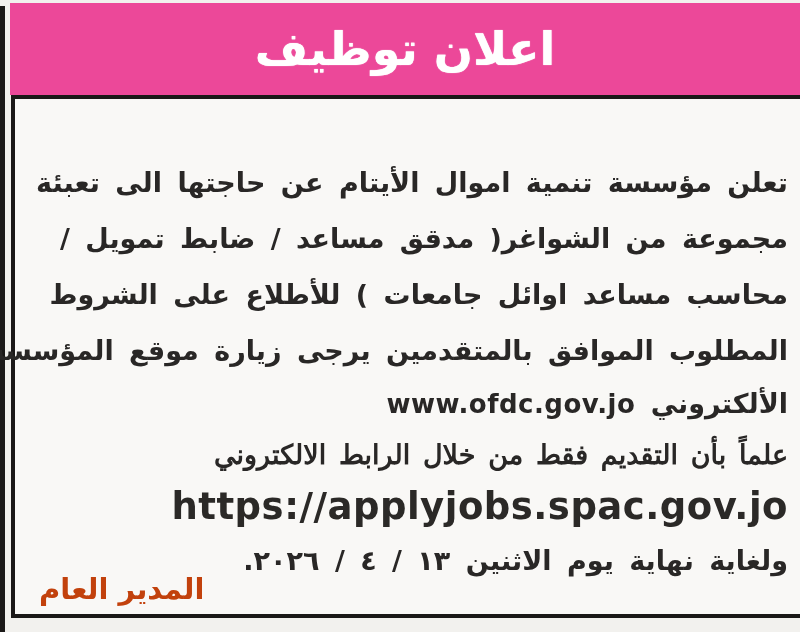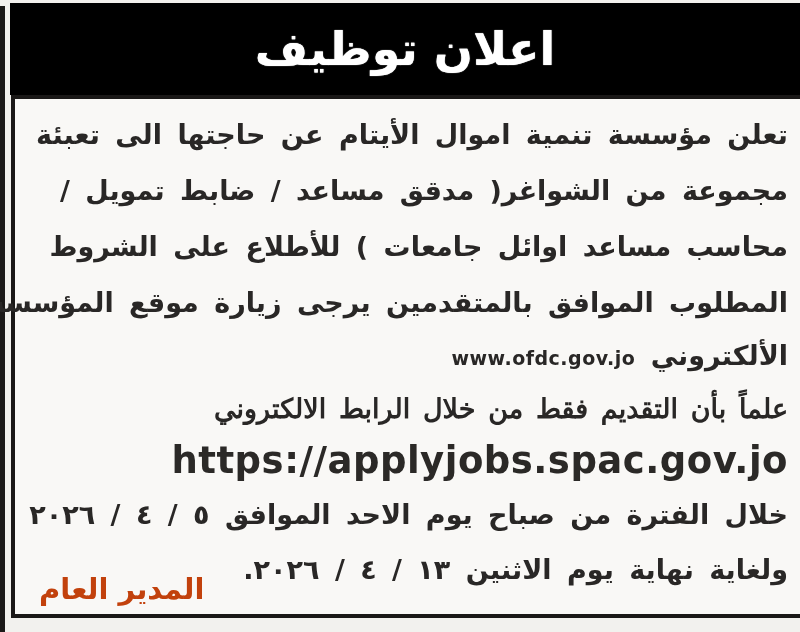--- a/index.html
+++ b/index.html
@@ -8,45 +8,45 @@
     background:#f2f1ee;
     font-family:"DejaVu Sans", sans-serif;
     position:relative; overflow:hidden;
   }
   .col-rule {
     position:absolute; left:0; top:6px; width:5px; height:626px;
     background:#1b1918;
   }
   .header-bar {
     position:absolute; left:10px; top:3px; width:790px; height:92px;
-    background:#000000;
+    background:#ec4899;
     display:flex; align-items:center; justify-content:center;
   }
   .header-title {
     color:#ffffff; font-size:46px; font-weight:bold;
     direction:rtl; letter-spacing:1px;
     text-shadow:0 0 1px #fff;
   }
   .ad-frame {
     position:absolute; left:11px; top:95px; width:789px; height:523px;
     box-sizing:border-box;
     border:4px solid #1a1817; border-right:none;
     background:#f9f8f6;
   }
   .ad-content {
     direction:rtl; text-align:right;
     padding:8px 12px 0 16px;
-    color:#292726; font-weight:bold;
+    color:#292726; font-weight:bold;margin-top:48px;
   }
   .ln {
     font-size:27px; line-height:56px;
     word-spacing:6px; white-space:nowrap;
   }
   .site-line { line-height:50px; }
-  .latin-url { font-size:19px; letter-spacing:0.5px; }
+  .latin-url { font-size:26px; letter-spacing:0.5px; }
   .notice-line { line-height:52px;font-family:Liberation Serif, serif; }
   .apply-line {
     direction:ltr; text-align:right;
     font-size:37px; line-height:52px;
     white-space:nowrap; letter-spacing:0.5px;
     color:#2b2927;
   }
   .period-line { line-height:55px; }
   .signature {
     position:absolute; left:24px; bottom:8px;
@@ -68,17 +68,16 @@
     <div class="ln">تعلن مؤسسة تنمية اموال الأيتام عن حاجتها الى تعبئة</div>
     <div class="ln">مجموعة من الشواغر( مدقق مساعد / ضابط تمويل /</div>
     <div class="ln">محاسب مساعد اوائل جامعات ) للأطلاع على الشروط</div>
     <div class="ln">المطلوب الموافق بالمتقدمين يرجى زيارة موقع المؤسسة</div>
     <div class="ln site-line">
       <span>الألكتروني</span>
       <span class="latin-url">www.ofdc.gov.jo</span>
     </div>
     <div class="ln notice-line">علماً بأن التقديم فقط من خلال الرابط الالكتروني</div>
     <div class="apply-line">https://applyjobs.spac.gov.jo</div>
-    <div class="ln period-line">خلال الفترة من صباح يوم الاحد الموافق ٥ / ٤ / ٢٠٢٦</div>
     <div class="ln period-line">ولغاية نهاية يوم الاثنين ١٣ / ٤ / ٢٠٢٦.</div>
   </div>
   <div class="signature">المدير العام</div>
 </div>
 
 </body></html>

